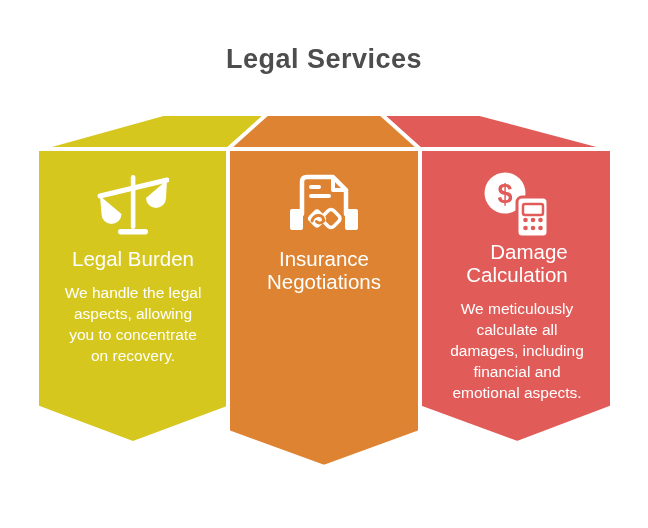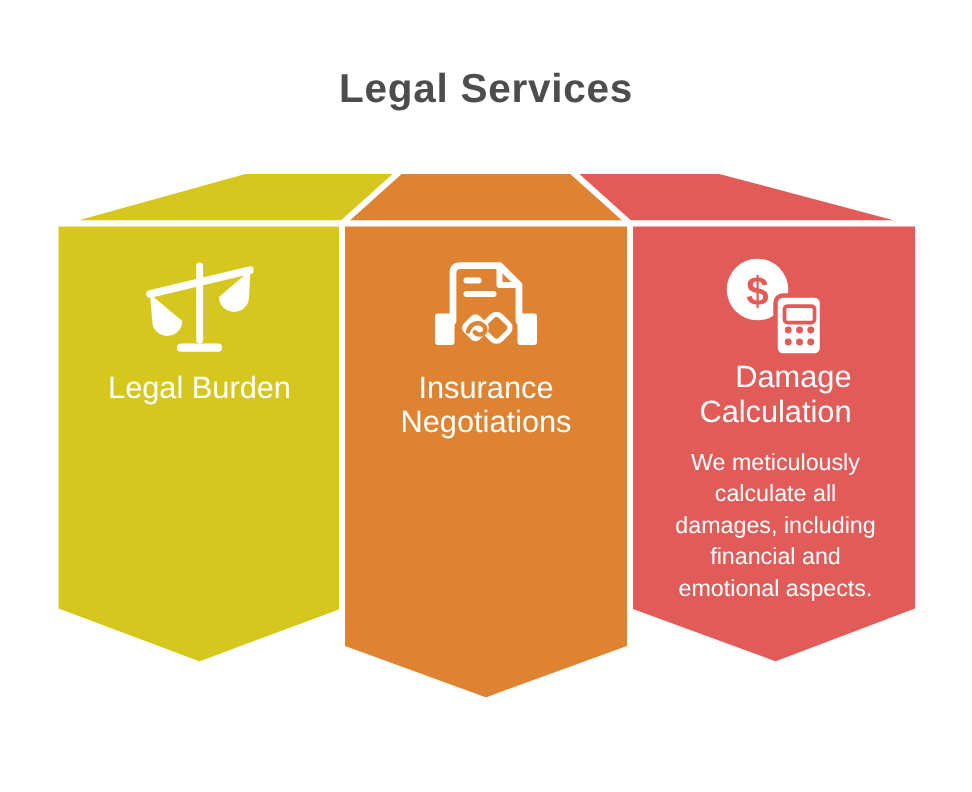--- a/index.html
+++ b/index.html
@@ -79,20 +79,24 @@
 
   <div class="card" id="card-legal">
     <svg width="72" height="64" viewBox="0 0 72 64">
       <rect x="33.8" y="2" width="4.6" height="54" rx="2.3" fill="#ffffff"></rect>
       <rect x="21" y="56" width="30" height="5.5" rx="2.7" fill="#ffffff"></rect>
       <path d="M3,23 L4.5,41 A10,10 0 1,0 24.5,41 Z" fill="#ffffff"></path>
       <path d="M70,7 L49,25 A10,10 0 1,0 69,25 Z" fill="#ffffff"></path>
       <line x1="3" y1="23" x2="70" y2="7" stroke="#ffffff" stroke-width="5" stroke-linecap="round"></line>
     </svg>
     <div class="card-title">Legal Burden</div>
+    <div class="card-desc">We handle the legal
+aspects, allowing
+you to concentrate
+on recovery.</div>
   </div>
 
   <div class="card" id="card-insurance">
     <svg width="70" height="60" viewBox="0 0 70 60">
       <path d="M13,40 L13,8 Q13,3 18,3 L44,3 L57,16 L57,40" fill="none" stroke="#ffffff" stroke-width="4.5" stroke-linecap="round" stroke-linejoin="round"></path>
       <path d="M44,4 L44,16 L57,16" fill="none" stroke="#ffffff" stroke-width="4" stroke-linejoin="round"></path>
       <line x1="22" y1="13" x2="30" y2="13" stroke="#ffffff" stroke-width="4" stroke-linecap="round"></line>
       <line x1="22" y1="22" x2="40" y2="22" stroke="#ffffff" stroke-width="4" stroke-linecap="round"></line>
       <rect x="1" y="35" width="13" height="21" rx="2" fill="#ffffff"></rect>
       <rect x="56" y="35" width="13" height="21" rx="2" fill="#ffffff"></rect>

